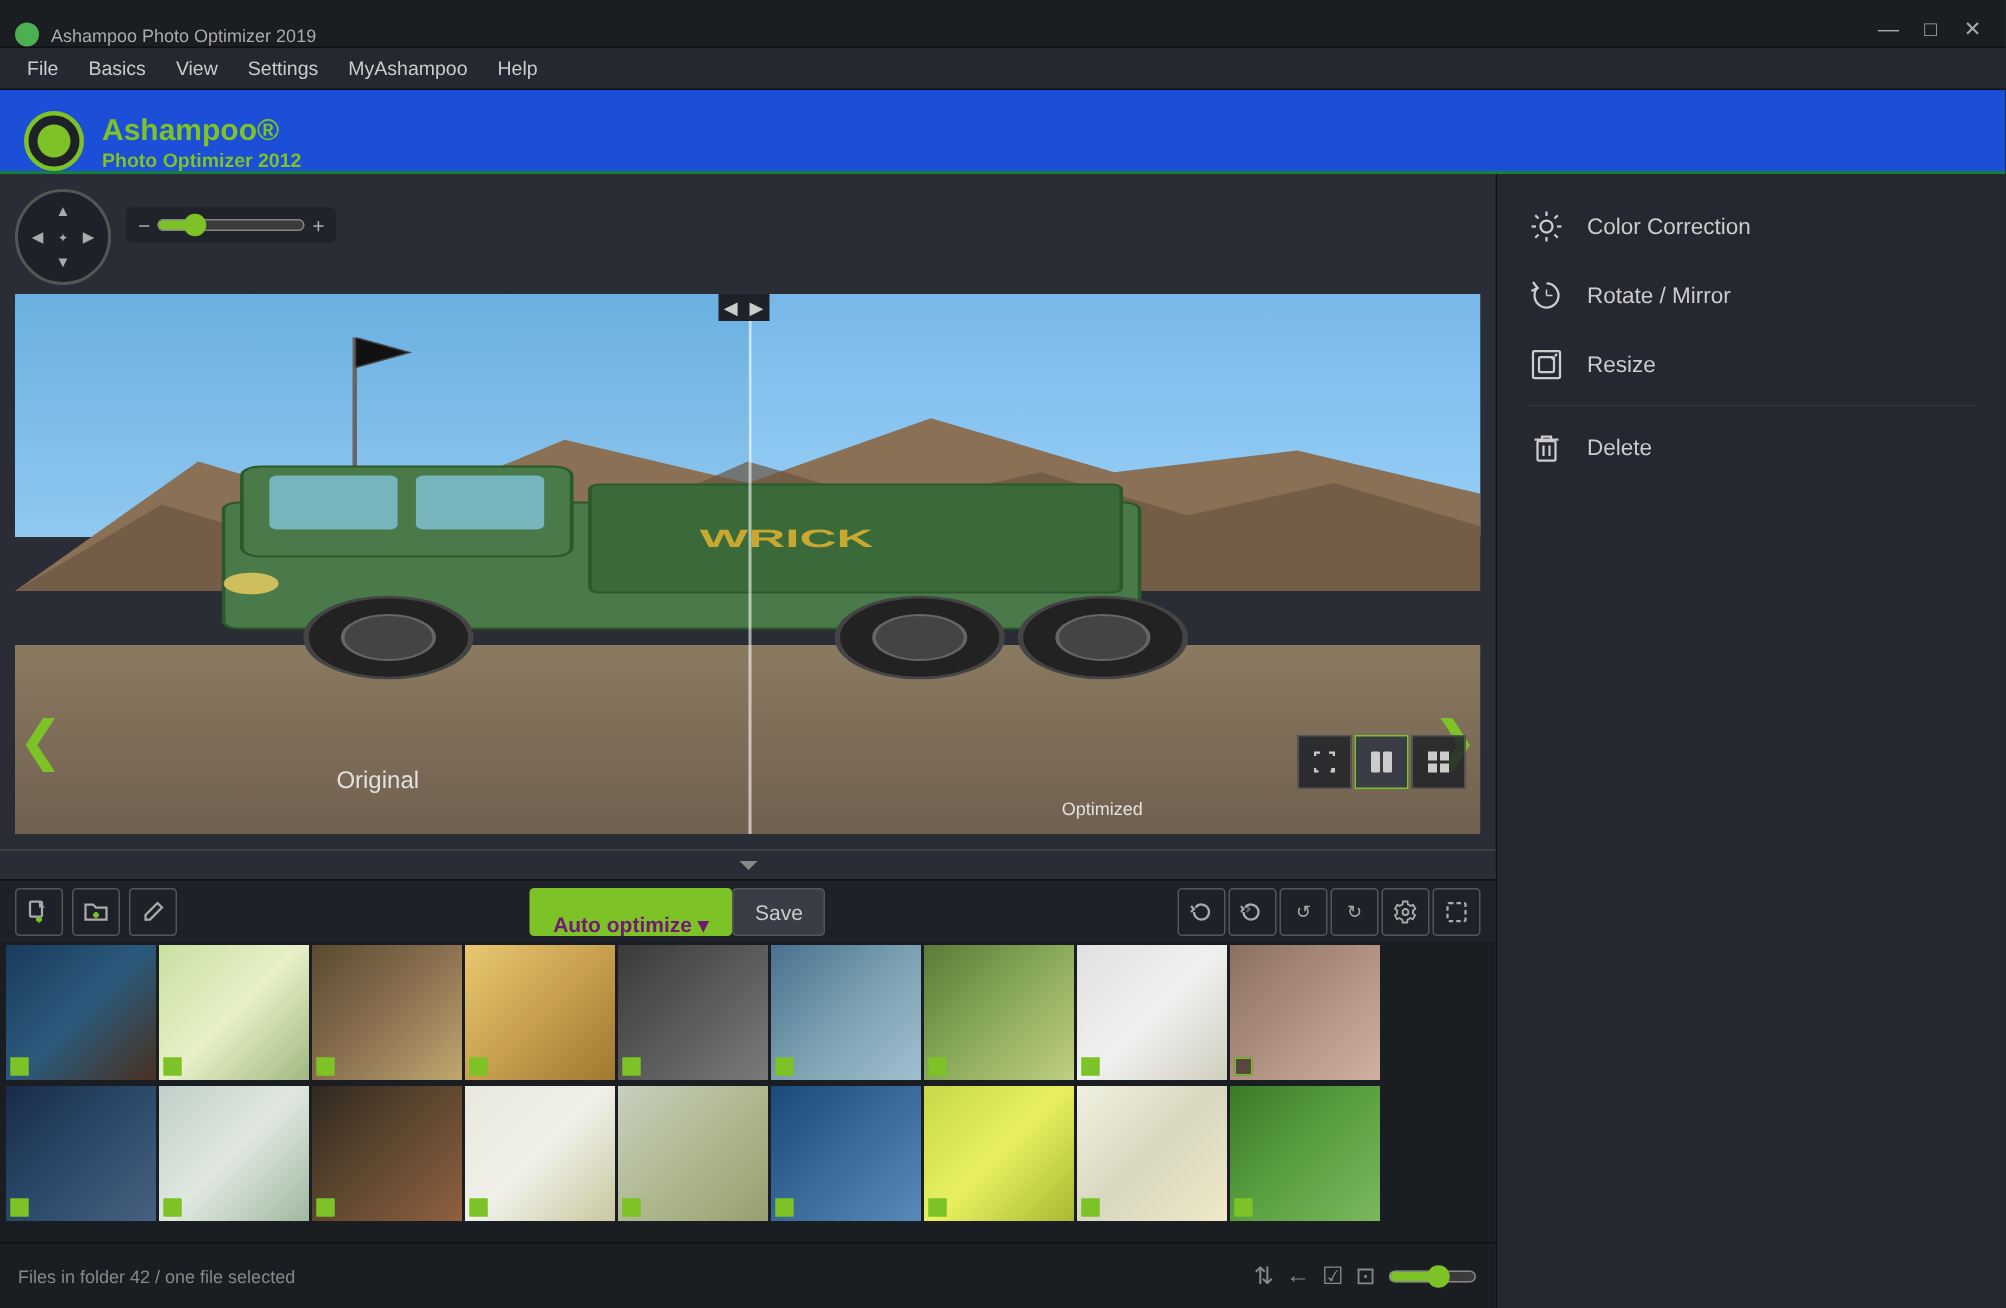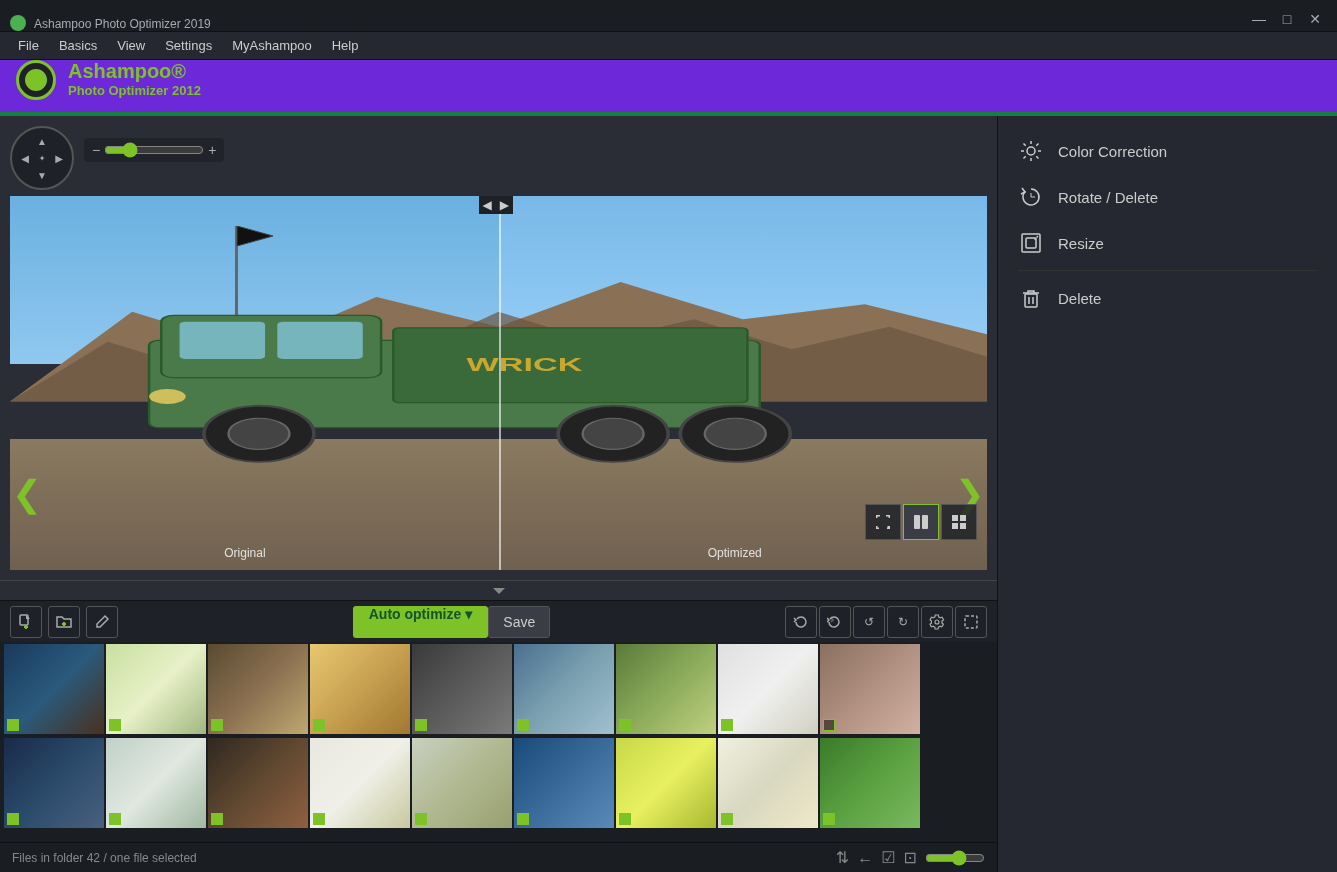--- a/index.html
+++ b/index.html
@@ -55,25 +55,25 @@
     }
     #menubar .menu-item {
       padding: 4px 10px;
       cursor: pointer;
       border-radius: 3px;
     }
 
     
     #logobar {
       height: 56px;
-      background: #6d28d9;
-      display: flex;
-      align-items: flex-start;
+      background: #1d4ed8;
+      display: flex;
+      align-items: flex-end;
       padding: 0 16px;
-      border-bottom: 4px solid #15803d;
+      border-bottom: 2px solid #15803d;
     }
     .logo-circle {
       width: 40px; height: 40px;
       border-radius: 50%;
       background: #1e2228;
       border: 3px solid #7dc226;
       display: flex; align-items: center; justify-content: center;
       margin-right: 12px;
     }
     .logo-circle-inner {
@@ -181,24 +181,24 @@
       color: #ccc;
       border: none;
       font-size: 12px;
       padding: 2px 4px;
       cursor: pointer;
     }
 
     
     .label-original {
       position: absolute;
-      bottom: 10px;
+      bottom: 26px;
       left: calc(25% - 30px);
       color: rgba(255,255,255,0.8);
-      font-size: 12px;
+      font-size: 16px;
       z-index: 5;
     }
     .label-optimized {
       position: absolute;
       bottom: 10px;
       left: calc(75% - 35px);
       color: rgba(255,255,255,0.8);
       font-size: 12px;
       z-index: 5;
     }
@@ -293,29 +293,29 @@
       background: transparent;
       border: 1px solid #555;
       color: #aaa;
       font-size: 14px;
       cursor: pointer;
       display: flex; align-items: center; justify-content: center;
       border-radius: 3px;
     }
     .auto-optimize-btn {
       background: #7dc226;
-      color: #14532d;
+      color: #701a75;
       border: none;
       padding: 0 16px;
       height: 32px;
       font-size: 14px;
       font-weight: bold;
       cursor: pointer;
       border-radius: 3px;
-      display: flex; align-items: flex-start; gap: 4px;
+      display: flex; align-items: flex-end; gap: 4px;
     }
     .save-btn {
       background: #3a3d45;
       color: #ccc;
       border: 1px solid #555;
       padding: 0 14px;
       height: 32px;
       font-size: 14px;
       cursor: pointer;
       border-radius: 3px;
@@ -355,21 +355,21 @@
       width: 12px; height: 12px;
       border: 1px solid #7dc226;
       background: rgba(0,0,0,0.5);
     }
     .thumb-check.checked {
       background: #7dc226;
     }
 
     
     #statusbar {
-      height: 30px;
+      height: 44px;
       background: #1a1d22;
       border-top: 1px solid #111;
       display: flex;
       align-items: center;
       padding: 0 12px;
       font-size: 12px;
       color: #888;
     }
     .status-right {
       margin-left: auto;
@@ -741,21 +741,21 @@
     </div>
     <div class="tool-item">
       <div class="tool-icon">
         <svg width="22" height="22" viewBox="0 0 22 22" fill="none" stroke="#ccc" stroke-width="1.5">
           <path d="M11 3a8 8 0 1 1-5.6 2.3"></path>
           <path d="M2 2l3 4-4 2"></path>
           <line x1="11" y1="11" x2="11" y2="7" stroke="#ccc" stroke-width="1"></line>
           <line x1="11" y1="11" x2="15" y2="11" stroke="#ccc" stroke-width="1"></line>
         </svg>
       </div>
-      <span>Rotate / Delete</span>
+      <span>Rotate / Mirror</span>
     </div>
     <div class="tool-item">
       <div class="tool-icon">
         <svg width="22" height="22" viewBox="0 0 22 22" fill="none" stroke="#ccc" stroke-width="1.5">
           <rect x="2" y="2" width="18" height="18" rx="1"></rect>
           <rect x="6" y="6" width="10" height="10" rx="1"></rect>
           <line x1="18" y1="4" x2="14" y2="8" stroke-dasharray="2,1"></line>
         </svg>
       </div>
       <span>Resize</span>

